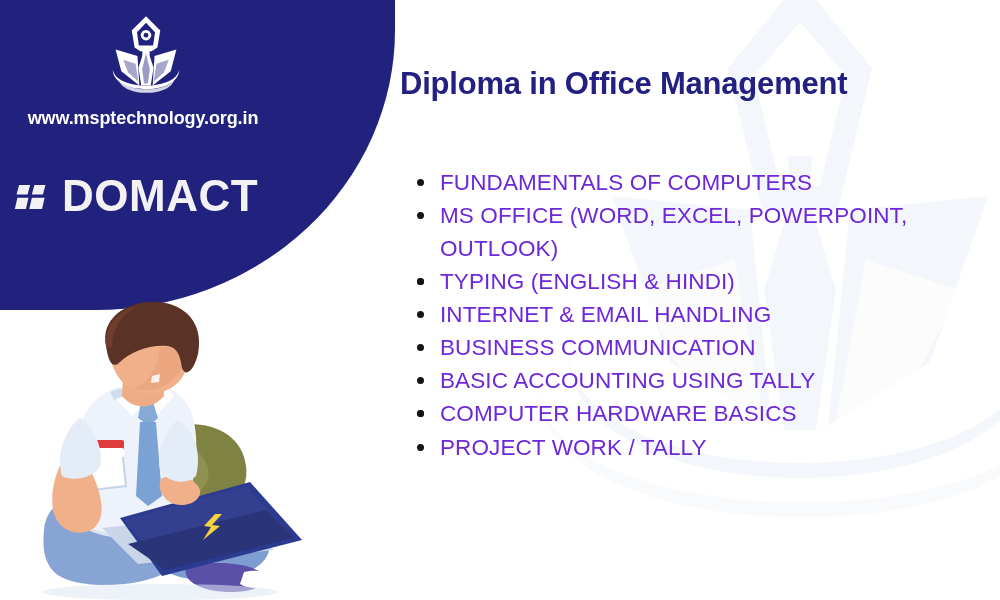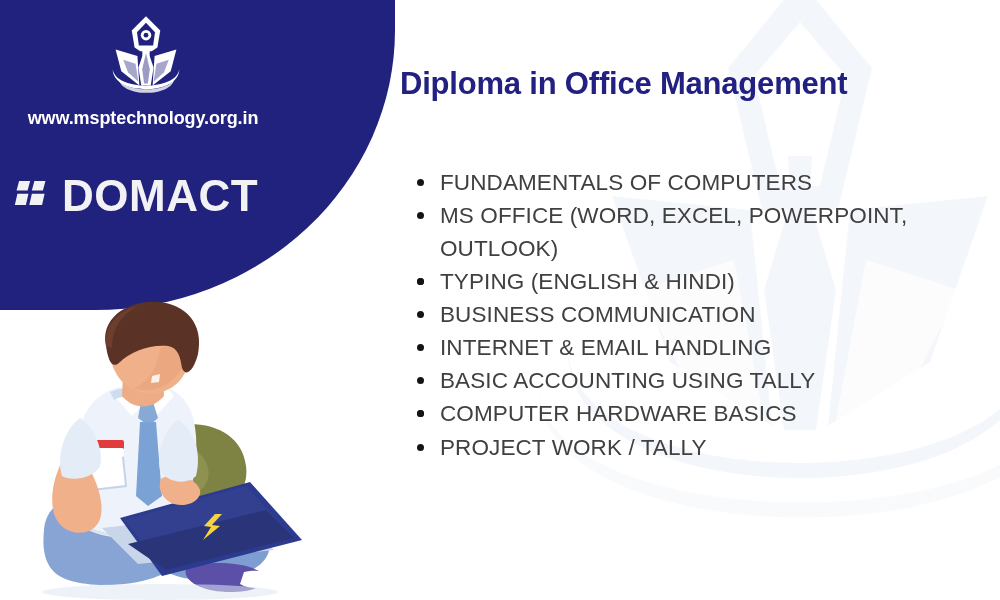--- a/index.html
+++ b/index.html
@@ -65,21 +65,21 @@
     color: #ffffff;
     font-size: 18px;
     font-weight: bold;
     letter-spacing: -0.1px;
   }
   .brand-wordmark {
     position: absolute;
     left: 14px;
     top: 174px;
     display: flex;
-    align-items: flex-start;
+    align-items: center;
     gap: 14px;
   }
   .brand-mark-icon {
     width: 34px;
     height: 34px;
     margin-top: 2px;
   }
   .brand-name {
     color: #f2f2f5;
     font-size: 44px;
@@ -121,21 +121,21 @@
     left: 8px;
     top: 166px;
     width: 592px;
     margin: 0;
     padding: 0;
     list-style: none;
   }
   .course-item {
     position: relative;
     padding-left: 32px;
-    color: #404040;
+    color: #6d28d9;
     font-size: 22.5px;
     line-height: 1.47;
     letter-spacing: 0.1px;
   }
   .course-item .bullet {
     position: absolute;
     left: 9px;
     top: 13px;
     width: 7px;
     height: 7px;
@@ -304,28 +304,28 @@
       </li>
       <li class="course-item">
         <span class="bullet"></span>
       </li>
       <li class="course-item">
         <span class="bullet"></span>
         <span>TYPING (ENGLISH &amp; HINDI)</span>
       </li>
       <li class="course-item">
         <span class="bullet"></span>
+        <span>INTERNET &amp; EMAIL HANDLING</span>
+      </li>
+      <li class="course-item">
+        <span class="bullet"></span>
         <span>BUSINESS COMMUNICATION</span>
       </li>
       <li class="course-item">
         <span class="bullet"></span>
-        <span>INTERNET &amp; EMAIL HANDLING</span>
-      </li>
-      <li class="course-item">
-        <span class="bullet"></span>
         <span>BASIC ACCOUNTING USING TALLY</span>
       </li>
       <li class="course-item">
         <span class="bullet"></span>
       </li>
       <li class="course-item">
         <span class="bullet"></span>
         <span>COMPUTER HARDWARE BASICS</span>
       </li>
       <li class="course-item">

